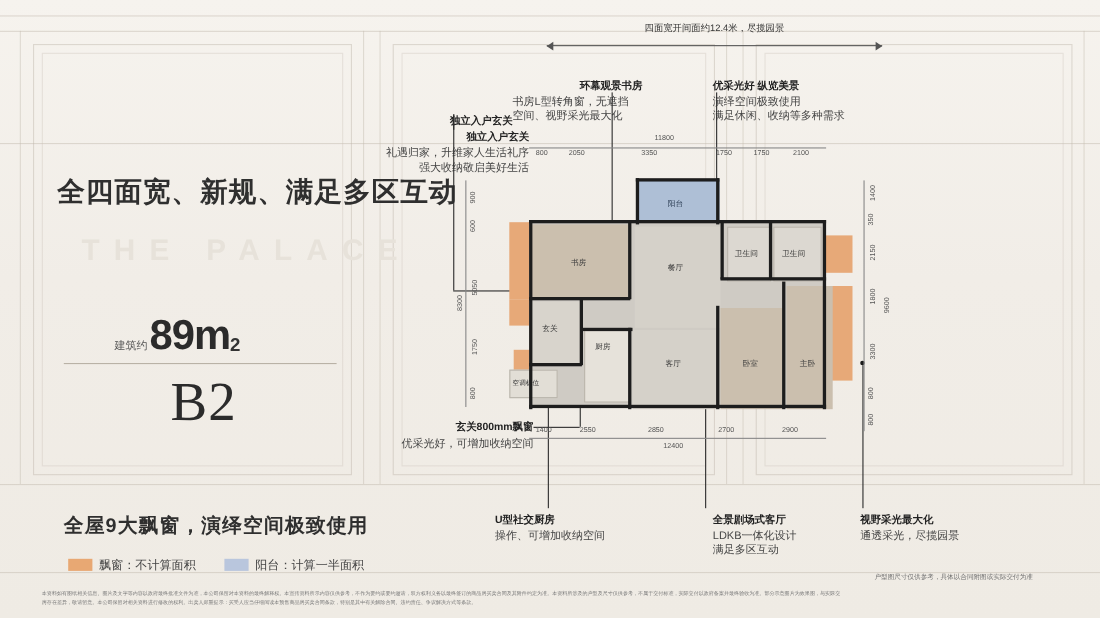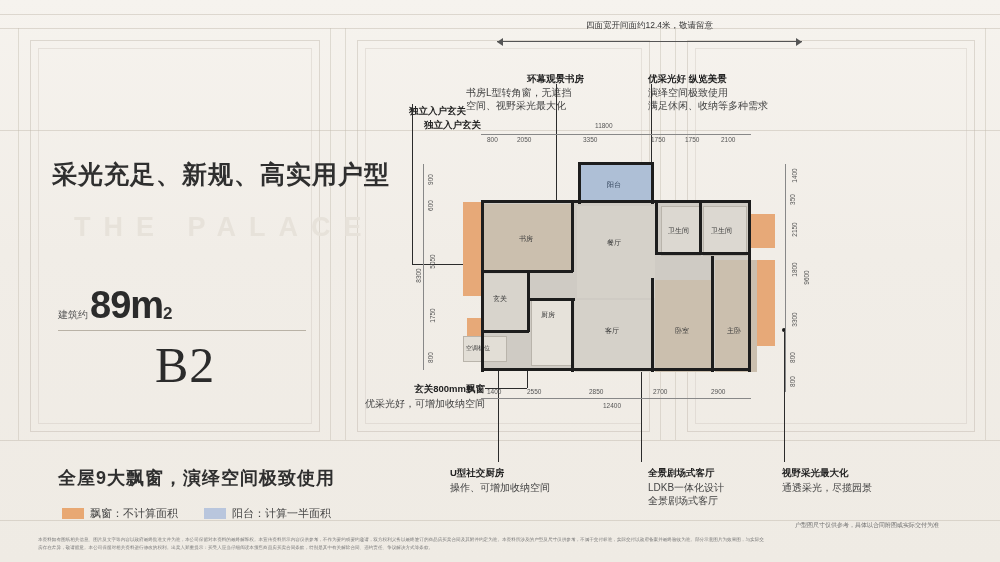--- a/index.html
+++ b/index.html
@@ -24,21 +24,21 @@
     position:absolute;left:52px;top:158px;
     font-size:25px;font-weight:bold;letter-spacing:1px;color:#2f2f2f;
   }
   .watermark{
     position:absolute;left:74px;top:212px;
     font-size:27px;letter-spacing:13px;color:#e7e2da;font-weight:bold;
   }
   .areaRow{
     position:absolute;left:58px;top:286px;display:flex;align-items:flex-end;
   }
-  .areaPrefix{font-size:10px;color:#555;line-height:11px;margin-right:2px;margin-bottom:4px;}
+  .areaPrefix{font-size:10px;color:#555;line-height:11px;margin-right:2px;margin-bottom:4px;margin-left:46px;}
   .bigNum{font-size:38px;font-weight:bold;color:#2b2b2b;line-height:38px;letter-spacing:-1px;}
   .sup{font-size:17px;vertical-align:super;font-weight:bold;}
   .roomTxt{font-size:22px;font-weight:bold;color:#2b2b2b;margin-left:6px;line-height:36px;letter-spacing:2px;}
   .underline{position:absolute;left:58px;top:330px;width:248px;height:1px;background:#b9b2a6;}
   .bcode{
     position:absolute;left:155px;top:336px;
     font-family:"Liberation Serif","DejaVu Serif",serif;
     font-size:50px;color:#2b2b2b;letter-spacing:1px;
   }
   .tagline{
@@ -93,21 +93,21 @@
   <div class="vline" style="left:675px;top:28px;height:412px;"></div>
   <div class="vline" style="left:985px;top:28px;height:412px;"></div>
   <div class="panel" style="left:30px;top:40px;width:288px;height:390px;"></div>
   <div class="panel in" style="left:38px;top:48px;width:272px;height:374px;"></div>
   <div class="panel" style="left:357px;top:40px;width:291px;height:390px;"></div>
   <div class="panel in" style="left:365px;top:48px;width:275px;height:374px;"></div>
   <div class="panel" style="left:687px;top:40px;width:286px;height:390px;"></div>
   <div class="panel in" style="left:695px;top:48px;width:270px;height:374px;"></div>
 </div>
 
-<div class="headline">采光充足、新规、高实用户型</div>
+<div class="headline">全四面宽、新规、满足多区互动</div>
 <div class="watermark">THE PALACE</div>
 
 <div class="areaRow">
   <span class="areaPrefix">建筑约</span>
   <span class="bigNum">89</span>
   <span class="bigNum">m</span>
   <span class="sup">2</span>
 </div>
 <div class="underline"></div>
 <div class="bcode">B2</div>
@@ -119,28 +119,30 @@
     <span class="sw" style="background:#e8a873"></span>
     <span>飘窗：不计算面积</span>
   </div>
   <div class="item">
     <span class="sw" style="background:#b9c6dd"></span>
     <span>阳台：计算一半面积</span>
   </div>
 </div>
 
 <div class="topdim">
-  <div class="lbl">四面宽开间面约12.4米，敬请留意</div>
+  <div class="lbl">四面宽开间面约12.4米，尽揽园景</div>
   <div class="arrowline"></div>
   <div class="ah ahl"></div>
   <div class="ah ahr"></div>
 </div>
 
 <div class="callout" style="left:341px;top:118px;width:140px;text-align:right;">
   <span class="t">独立入户玄关</span>
+  <span class="d" style="white-space:pre-line">礼遇归家，升维家人生活礼序
+强大收纳敬启美好生活</span>
 </div>
 <div class="lead" style="left:412px;top:104px;width:1px;height:14px;"></div>
 <div class="callout" style="left:409px;top:104px;font-size:9px;">
     <span class="t">独立入户玄关</span>
   </div>
 <div class="lead" style="left:412px;top:104px;width:1px;height:160px;"></div>
 <div class="lead" style="left:412px;top:264px;width:60px;height:1px;"></div>
 <div class="dot" style="left:470px;top:262px;"></div>
 
 <div class="callout" style="left:466px;top:86px;width:110px;">
@@ -174,21 +176,21 @@
 <div class="callout" style="left:450px;top:466px;width:120px;">
   <span class="t">U型社交厨房</span>
   <span class="d">操作、可增加收纳空间</span>
 </div>
 <div class="lead" style="left:498px;top:340px;width:1px;height:122px;"></div>
 <div class="dot" style="left:496px;top:336px;"></div>
 
 <div class="callout" style="left:648px;top:466px;width:130px;">
   <span class="t">全景剧场式客厅</span>
   <span class="d" style="white-space:pre-line">LDKB一体化设计
-全景剧场式客厅</span>
+满足多区互动</span>
 </div>
 <div class="lead" style="left:641px;top:336px;width:1px;height:126px;"></div>
 <div class="dot" style="left:639px;top:332px;"></div>
 
 <div class="callout" style="left:782px;top:466px;width:130px;">
   <span class="t">视野采光最大化</span>
   <span class="d">通透采光，尽揽园景</span>
 </div>
 <div class="lead" style="left:784px;top:332px;width:1px;height:130px;"></div>
 <div class="dot" style="left:782px;top:328px;"></div>

